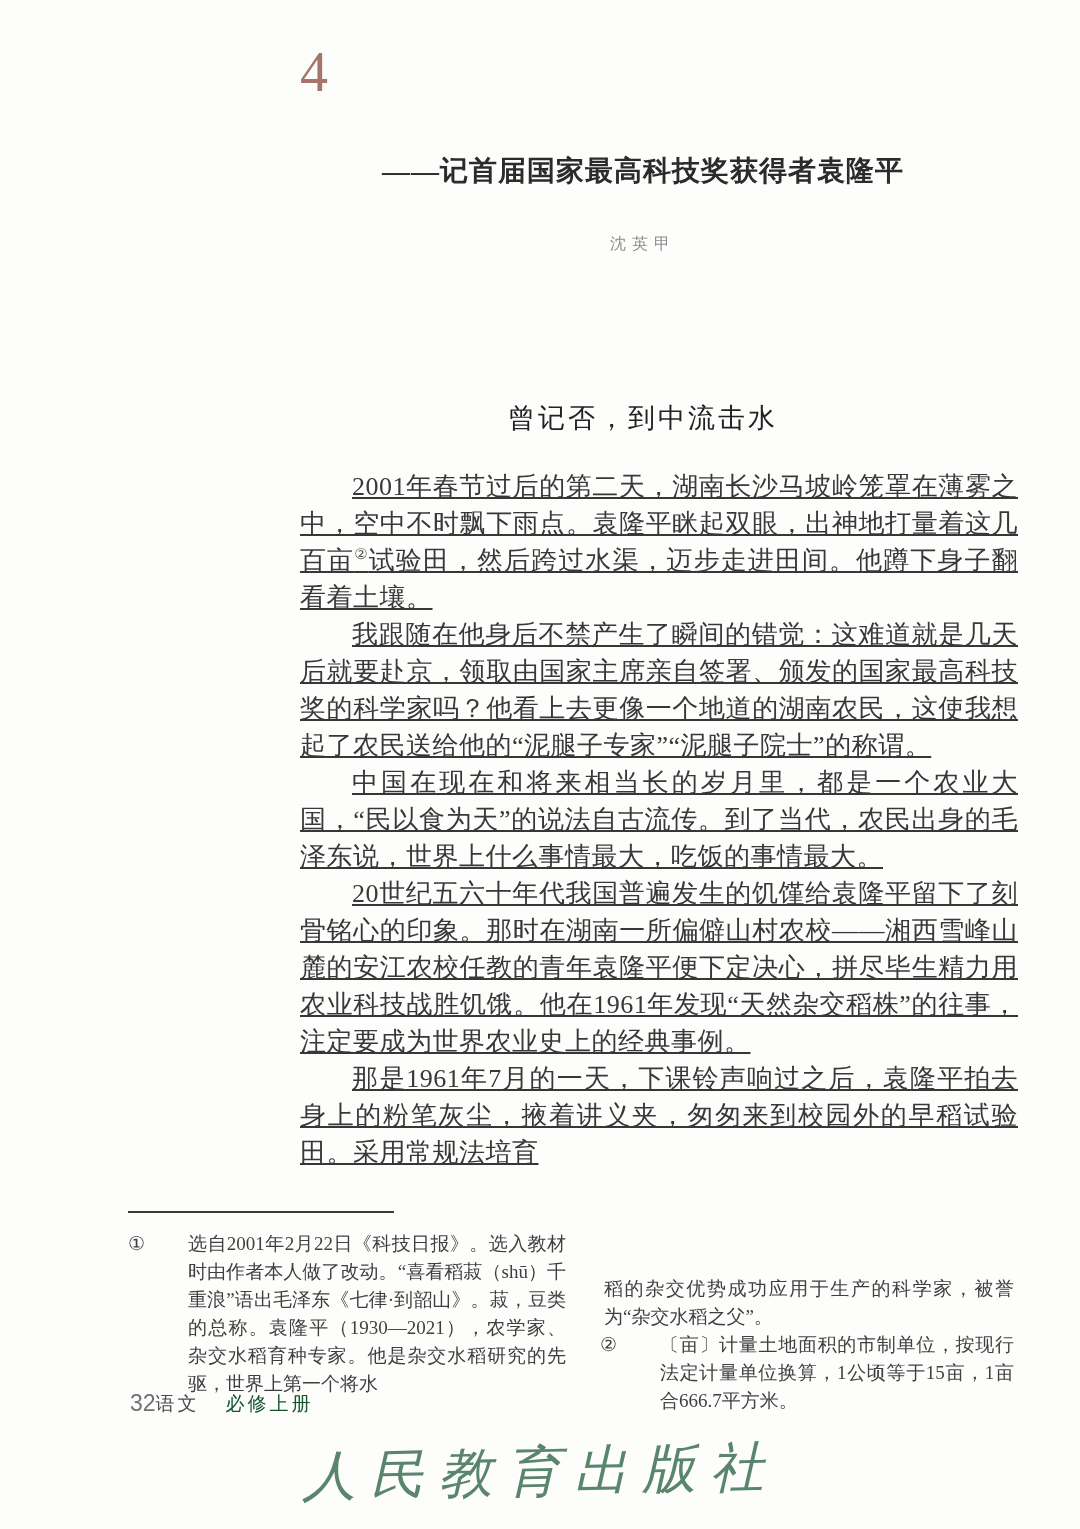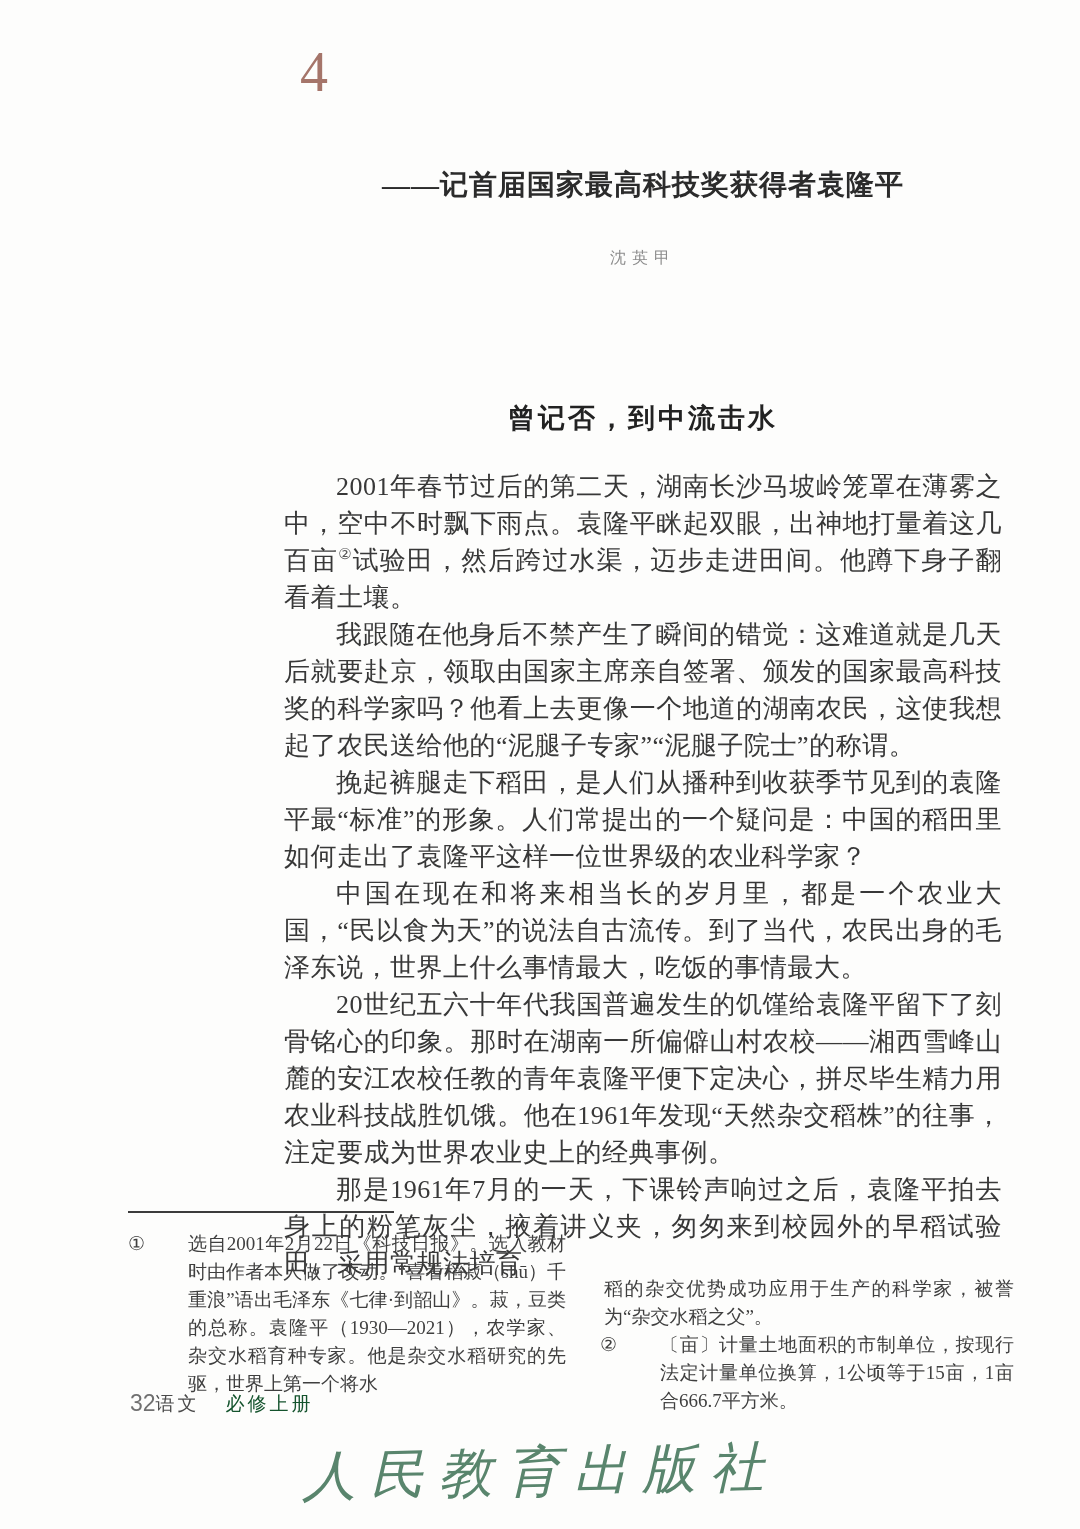--- a/index.html
+++ b/index.html
@@ -42,53 +42,54 @@
     display: inline-block;
   }
   .article-title sup {
     font-size: 18px;
     color: #97817a;
     font-weight: 400;
     vertical-align: super;
     margin-left: 2px;
   }
   .article-subtitle {
-    margin-top: 48px;
+    margin-top: 34px;
     font-size: 28px;
     font-weight: 700;
     color: #2b2b2b;
     letter-spacing: 1px;
   }
   .article-author {
     margin-top: 44px;
     font-size: 16px;
     color: #8c8c8c;
     letter-spacing: 6px;
   }
 
   
   .section-heading {
     position: absolute;
     left: 285px;
     top: 400px;
     width: 716px;
     text-align: center;
     font-size: 27px;
-    font-weight: 700;
+    font-weight: 400;
     color: #222;
     letter-spacing: 3px;
     font-family: "Liberation Sans", sans-serif;
   }
 
   
   .article-body {
     position: absolute;
-    left: 284px;
+    left: 300px;
     top: 468px;
     width: 718px;
+    text-decoration: underline;
   }
   .article-body p {
     margin: 0;
     font-size: 26px;
     line-height: 37px;
     text-align: justify;
     text-indent: 2em;
     color: #383838;
     letter-spacing: 0.5px;
   }
@@ -164,21 +165,20 @@
   <div class="title-area">
     <div class="article-subtitle">——记首届国家最高科技奖获得者袁隆平</div>
     <div class="article-author">沈英甲</div>
   </div>
 
   <div class="section-heading">曾记否，到中流击水</div>
 
   <div class="article-body">
     <p><span>2001年春节过后的第二天，湖南长沙马坡岭笼罩在薄雾之中，空中不时飘下雨点。袁隆平眯起双眼，出神地打量着这几百亩</span><sup>②</sup><span>试验田，然后跨过水渠，迈步走进田间。他蹲下身子翻看着土壤。</span></p>
     <p>我跟随在他身后不禁产生了瞬间的错觉：这难道就是几天后就要赴京，领取由国家主席亲自签署、颁发的国家最高科技奖的科学家吗？他看上去更像一个地道的湖南农民，这使我想起了农民送给他的“泥腿子专家”“泥腿子院士”的称谓。</p>
-    <p>挽起裤腿走下稻田，是人们从播种到收获季节见到的袁隆平最“标准”的形象。人们常提出的一个疑问是：中国的稻田里如何走出了袁隆平这样一位世界级的农业科学家？</p>
     <p>中国在现在和将来相当长的岁月里，都是一个农业大国，“民以食为天”的说法自古流传。到了当代，农民出身的毛泽东说，世界上什么事情最大，吃饭的事情最大。</p>
     <p>20世纪五六十年代我国普遍发生的饥馑给袁隆平留下了刻骨铭心的印象。那时在湖南一所偏僻山村农校——湘西雪峰山麓的安江农校任教的青年袁隆平便下定决心，拼尽毕生精力用农业科技战胜饥饿。他在1961年发现“天然杂交稻株”的往事，注定要成为世界农业史上的经典事例。</p>
     <p>那是1961年7月的一天，下课铃声响过之后，袁隆平拍去身上的粉笔灰尘，掖着讲义夹，匆匆来到校园外的早稻试验田。采用常规法培育</p>
   </div>
 
   <div class="footnote-divider"></div>
 
   <div class="footnotes">
     <div class="fn-col-left">
       <div class="fn-item">

